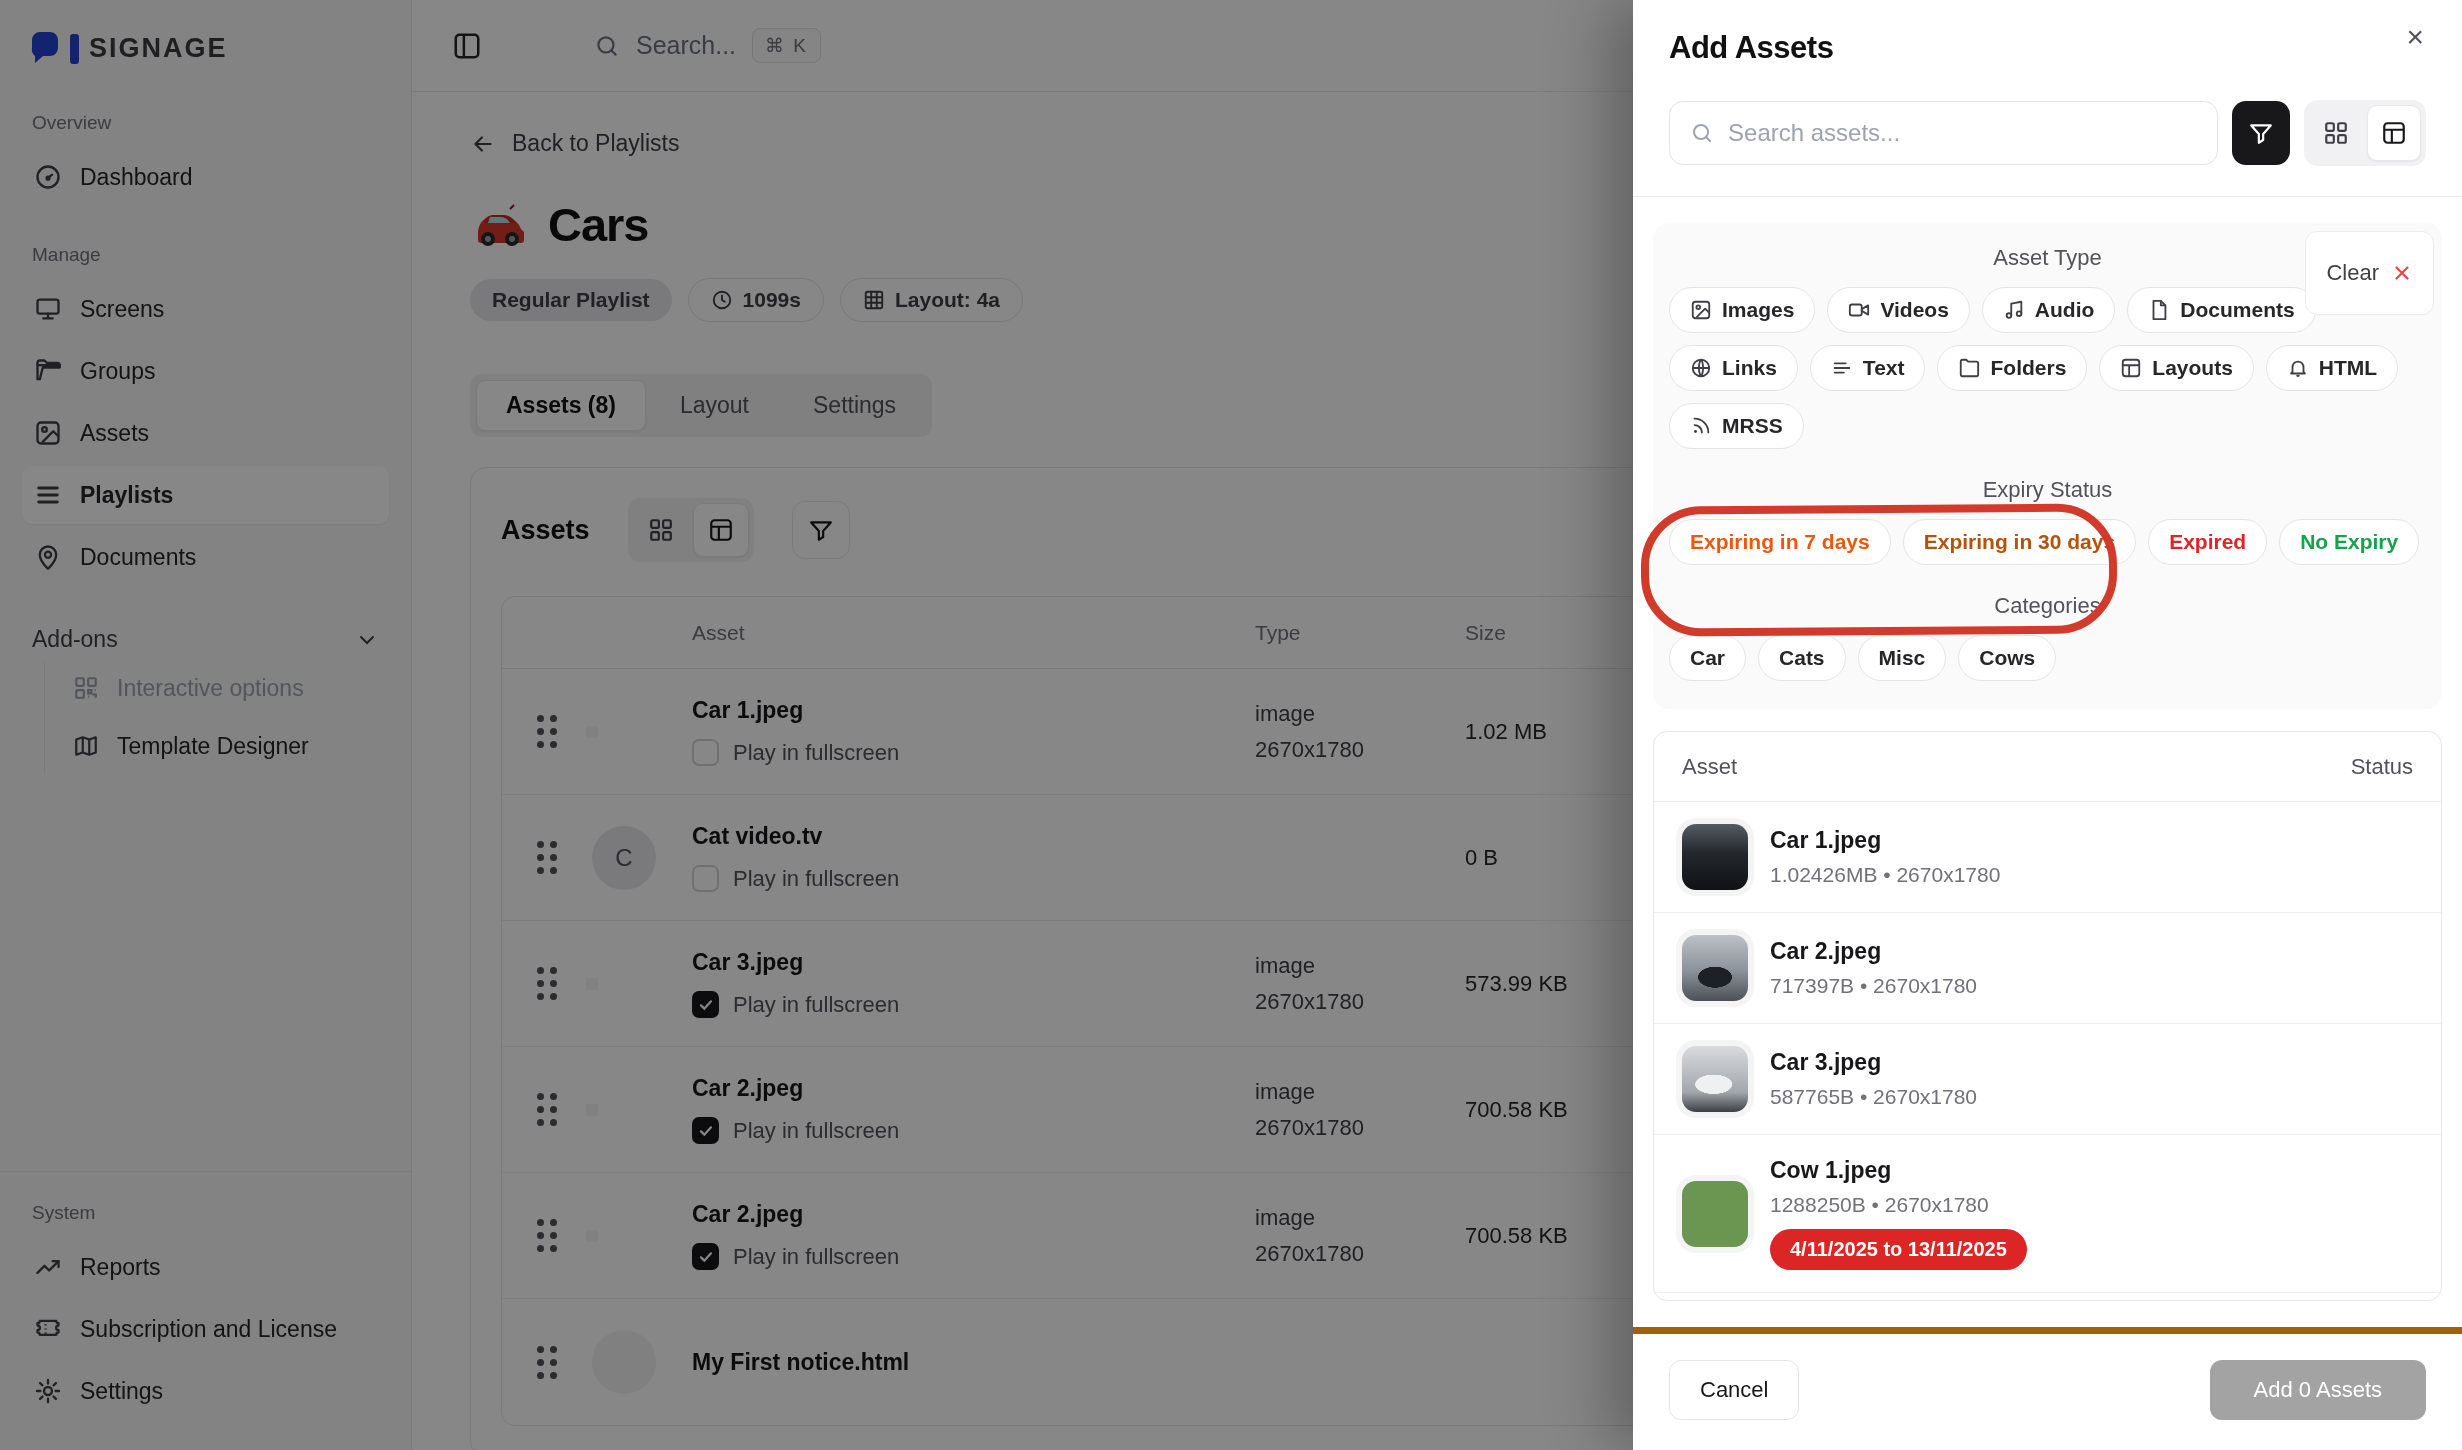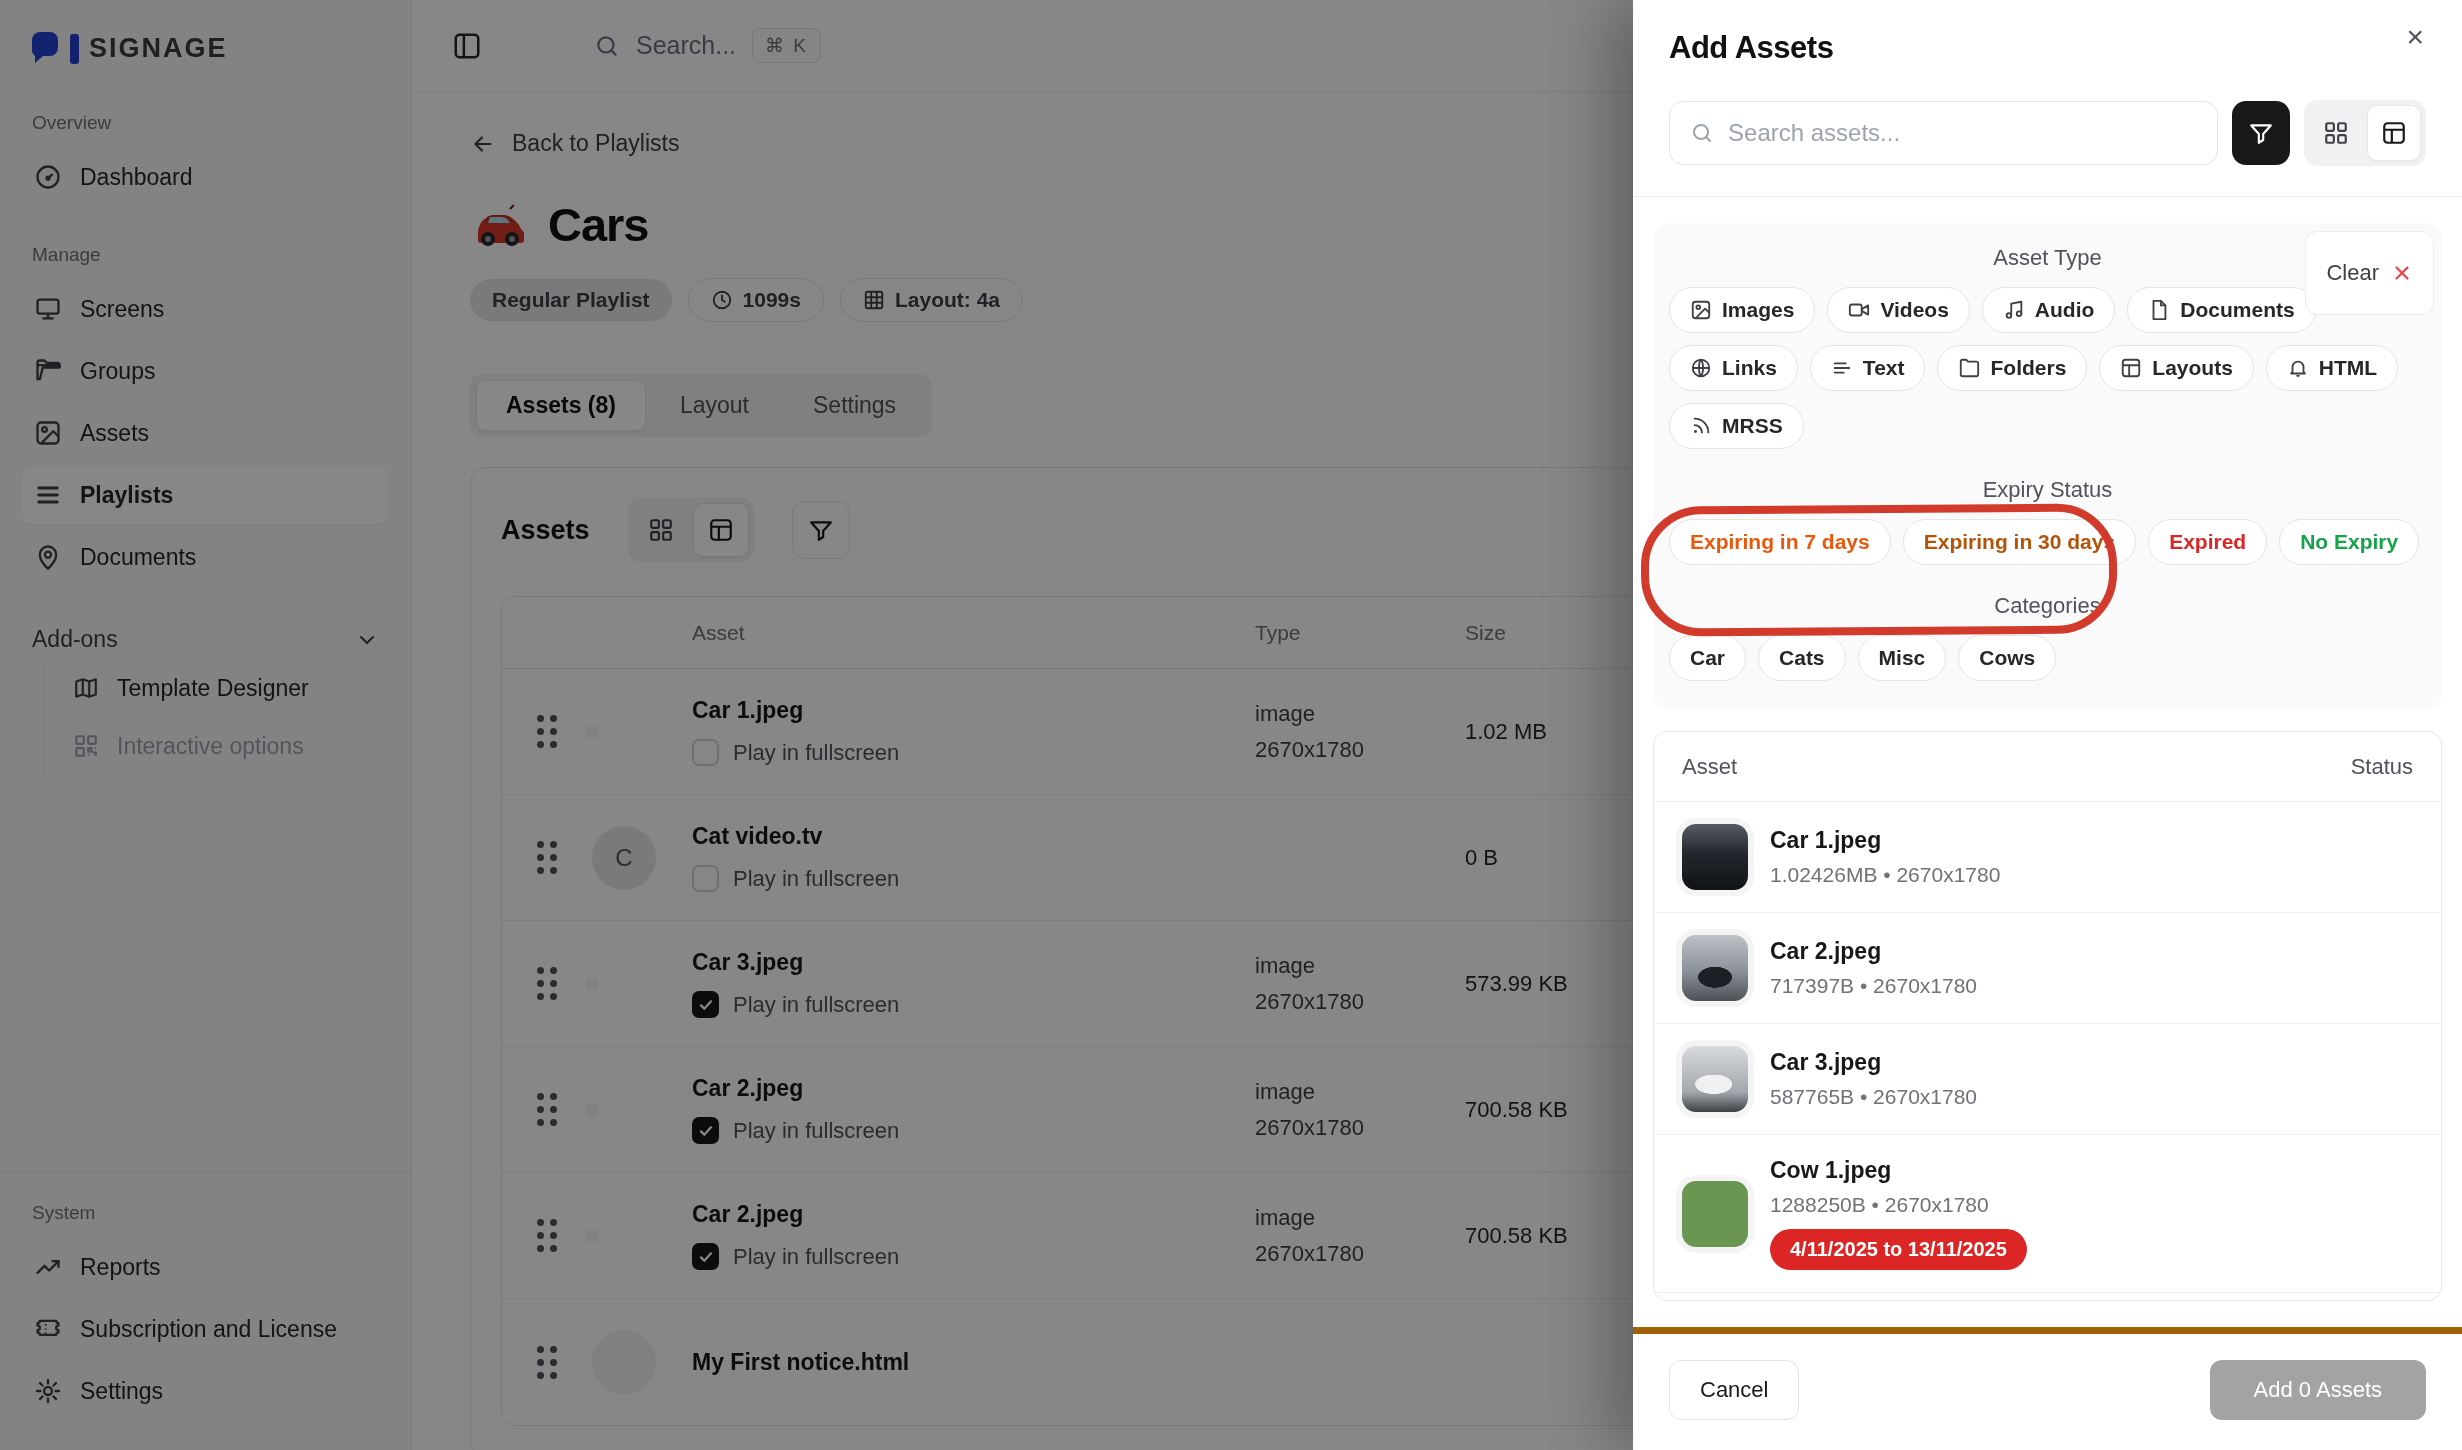--- a/index.html
+++ b/index.html
@@ -190,35 +190,35 @@
         <span>Documents</span>
       </div>
 
       <div class="addons-head">
         <span>Add-ons</span>
         <svg width="24" height="24" viewBox="0 0 24 24" fill="none" stroke="#3f3f46" stroke-width="2" stroke-linecap="round">
             <path d="M6 9l6 6 6-6"></path>
           </svg>
       </div>
       <div class="addons-tree">
-        <div class="nav-item">
-          <svg width="26" height="26" viewBox="0 0 24 24" fill="none" stroke-width="2" stroke-linejoin="round">
-              <path d="M3 6l6-2 6 2 6-2v14l-6 2-6-2-6 2z"></path>
-              <path d="M9 4v14M15 6v14"></path>
-            </svg>
-          <span>Template Designer</span>
-        </div>
         <div class="nav-item muted">
           <svg width="26" height="26" viewBox="0 0 24 24" fill="none" stroke-width="2">
               <rect x="3" y="3" width="7" height="7" rx="1"></rect>
               <rect x="14" y="3" width="7" height="7" rx="1"></rect>
               <rect x="3" y="14" width="7" height="7" rx="1"></rect>
               <path d="M14 14h3v3h-3zM20 14h1M14 20h1M18 18h3v3"></path>
             </svg>
           <span>Interactive options</span>
+        </div>
+        <div class="nav-item">
+          <svg width="26" height="26" viewBox="0 0 24 24" fill="none" stroke-width="2" stroke-linejoin="round">
+              <path d="M3 6l6-2 6 2 6-2v14l-6 2-6-2-6 2z"></path>
+              <path d="M9 4v14M15 6v14"></path>
+            </svg>
+          <span>Template Designer</span>
         </div>
       </div>
     </nav>
 
     <div class="sidebar-bottom">
       <div class="nav-label" style="margin-top:20px">System</div>
       <div class="nav-item first">
         <svg width="28" height="28" viewBox="0 0 24 24" fill="none" stroke-width="2" stroke-linecap="round" stroke-linejoin="round">
             <path d="M3 17l6-6 4 4 8-8"></path>
             <path d="M16 7h5v5"></path>

